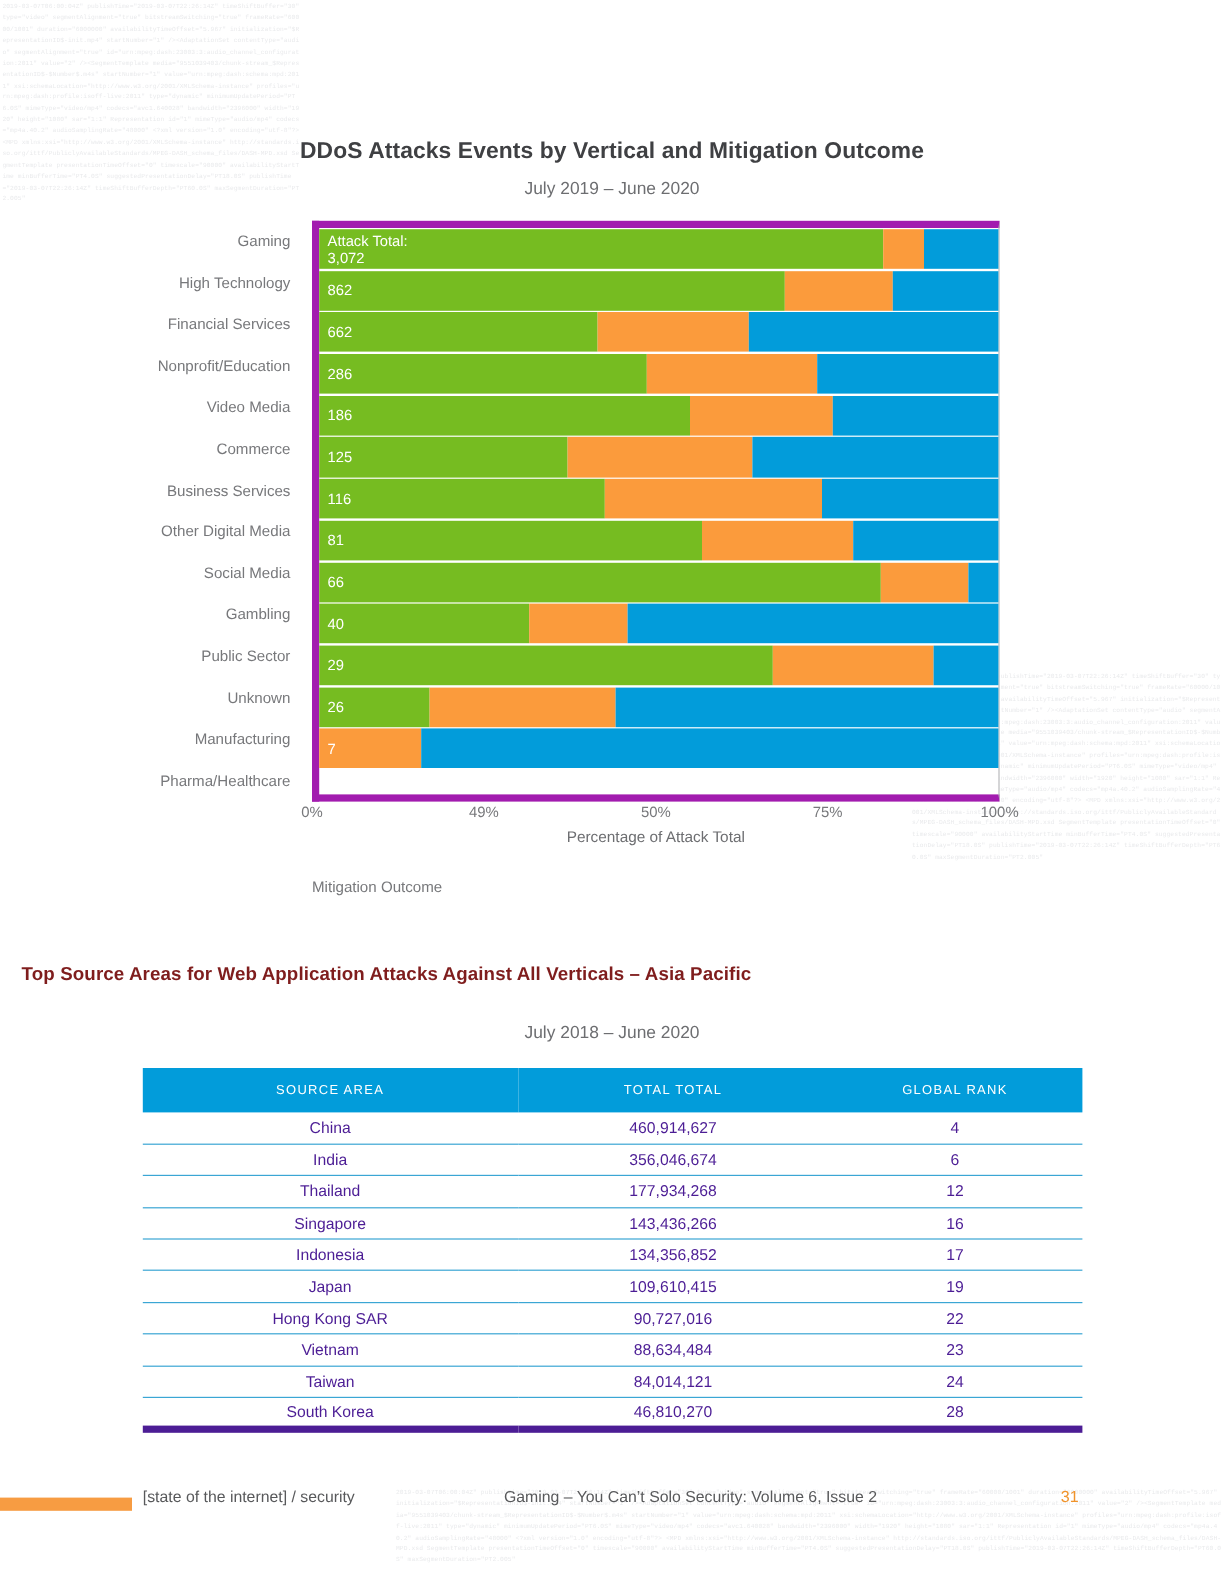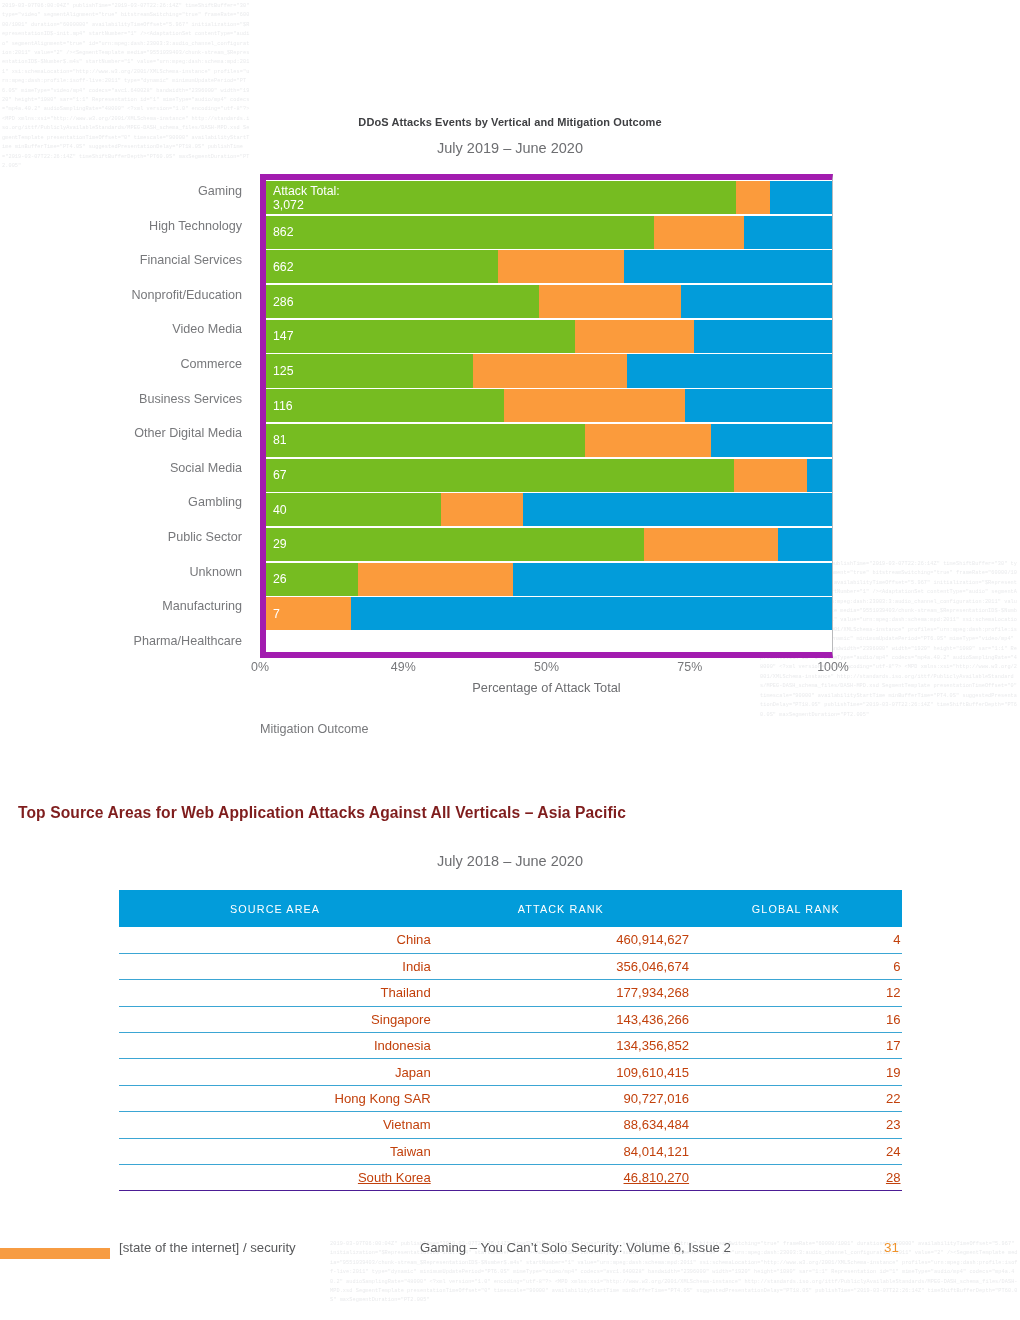--- a/index.html
+++ b/index.html
@@ -28,21 +28,21 @@
   .code-left  { left:2px;  top:2px;   width:250px; }
   .code-right { left:760px;top:560px; width:258px; height:700px; }
   .code-bot   { left:330px;top:1240px;width:690px; height:80px; }
 
   
   .page { position:relative; z-index:2; width:1020px; height:1320px; }
 
   
   .chart-block { position:absolute; left:0; top:0; width:1020px; }
   .fig-title {
-    text-align:center; font-size:11px; color:#3f4043;
+    text-align:center; font-size:19px; color:#3f4043;
     letter-spacing:.1px; margin:0; padding-top:116px;
   }
   .fig-sub {
     text-align:center; font-size:14.5px; color:#6d6e71;
     margin:0; padding-top:12px;
   }
 
   .plot-wrap { position:relative; margin-top:18px; height:500px; }
 
   .ylabels {
@@ -108,24 +108,24 @@
   table.data {
     border-collapse:collapse; width:783px; margin:21px auto 0 auto;
     table-layout:fixed;
   }
   table.data thead th {
     background:#029cda; color:#ffffff; font-weight:normal;
     font-size:10.8px; letter-spacing:1.1px; height:37px;
     text-align:center; vertical-align:middle;
   }
   table.data tbody td {
-    height:26.4px; text-align:right; font-size:13.1px; color:#c2410c;
+    height:26.4px; text-align:center; font-size:13.1px; color:#4c1d95;
     border-bottom:1px solid #3ba6d4; vertical-align:middle;
   }
-  table.data tbody tr:last-child td { border-bottom:1px solid #4c1d95;text-decoration:underline; }
+  table.data tbody tr:last-child td { border-bottom:6px solid #4c1d95; }
   .col-area { width:40%; }
   .col-total { width:33%; }
   .col-rank { width:27%; }
 
   
   .footer {
     position:absolute; left:0; top:1240px; width:1020px; height:26px;text-decoration:underline;
   }
   .foot-bar {
     position:absolute; left:0; top:8px; width:110px; height:11px;
@@ -196,21 +196,21 @@
           <div class="bar-row">
             <div class="seg seg-g" style="left: 0%; width: 48.3%; background: rgb(118, 188, 33);"></div>
             <div class="seg seg-o" style="left: 48.3%; width: 25%; background: rgb(251, 155, 60);"></div>
             <div class="seg seg-b" style="left: 73.3%; width: 26.7%; background: rgb(2, 156, 218);"></div>
             <div class="bar-val">286</div>
           </div>
           <div class="bar-row">
             <div class="seg seg-g" style="left: 0%; width: 54.6%; background: rgb(118, 188, 33);"></div>
             <div class="seg seg-o" style="left: 54.6%; width: 21.1%; background: rgb(251, 155, 60);"></div>
             <div class="seg seg-b" style="left: 75.7%; width: 24.3%; background: rgb(2, 156, 218);"></div>
-            <div class="bar-val">147</div>
+            <div class="bar-val">186</div>
           </div>
           <div class="bar-row">
             <div class="seg seg-g" style="left: 0%; width: 36.6%; background: rgb(118, 188, 33);"></div>
             <div class="seg seg-o" style="left: 36.6%; width: 27.1%; background: rgb(251, 155, 60);"></div>
             <div class="seg seg-b" style="left: 63.7%; width: 36.3%; background: rgb(2, 156, 218);"></div>
             <div class="bar-val">125</div>
           </div>
           <div class="bar-row">
             <div class="seg seg-g" style="left: 0%; width: 42.1%; background: rgb(118, 188, 33);"></div>
             <div class="seg seg-o" style="left: 42.1%; width: 31.9%; background: rgb(251, 155, 60);"></div>
@@ -220,21 +220,21 @@
           <div class="bar-row">
             <div class="seg seg-g" style="left: 0%; width: 56.4%; background: rgb(118, 188, 33);"></div>
             <div class="seg seg-o" style="left: 56.4%; width: 22.3%; background: rgb(251, 155, 60);"></div>
             <div class="seg seg-b" style="left: 78.7%; width: 21.3%; background: rgb(2, 156, 218);"></div>
             <div class="bar-val">81</div>
           </div>
           <div class="bar-row">
             <div class="seg seg-g" style="left: 0%; width: 82.7%; background: rgb(118, 188, 33);"></div>
             <div class="seg seg-o" style="left: 82.7%; width: 12.9%; background: rgb(251, 155, 60);"></div>
             <div class="seg seg-b" style="left: 95.6%; width: 4.4%; background: rgb(2, 156, 218);"></div>
-            <div class="bar-val">67</div>
+            <div class="bar-val">66</div>
           </div>
           <div class="bar-row">
             <div class="seg seg-g" style="left: 0%; width: 30.9%; background: rgb(118, 188, 33);"></div>
             <div class="seg seg-o" style="left: 30.9%; width: 14.5%; background: rgb(251, 155, 60);"></div>
             <div class="seg seg-b" style="left: 45.4%; width: 54.6%; background: rgb(2, 156, 218);"></div>
             <div class="bar-val">40</div>
           </div>
           <div class="bar-row">
             <div class="seg seg-g" style="left: 0%; width: 66.8%; background: rgb(118, 188, 33);"></div>
             <div class="seg seg-o" style="left: 66.8%; width: 23.7%; background: rgb(251, 155, 60);"></div>
@@ -274,21 +274,21 @@
 
     <table class="data">
       <colgroup>
         <col class="col-area">
           <col class="col-total">
           <col class="col-rank">
       </colgroup>
       <thead>
         <tr id="thead-row">
             <th>SOURCE AREA</th>
-            <th>ATTACK RANK</th>
+            <th>TOTAL TOTAL</th>
             <th>GLOBAL RANK</th>
           </tr>
       </thead>
       <tbody id="tbody">
           <tr>
             <td>China</td>
             <td>460,914,627</td>
             <td>4</td>
           </tr>
           <tr>

